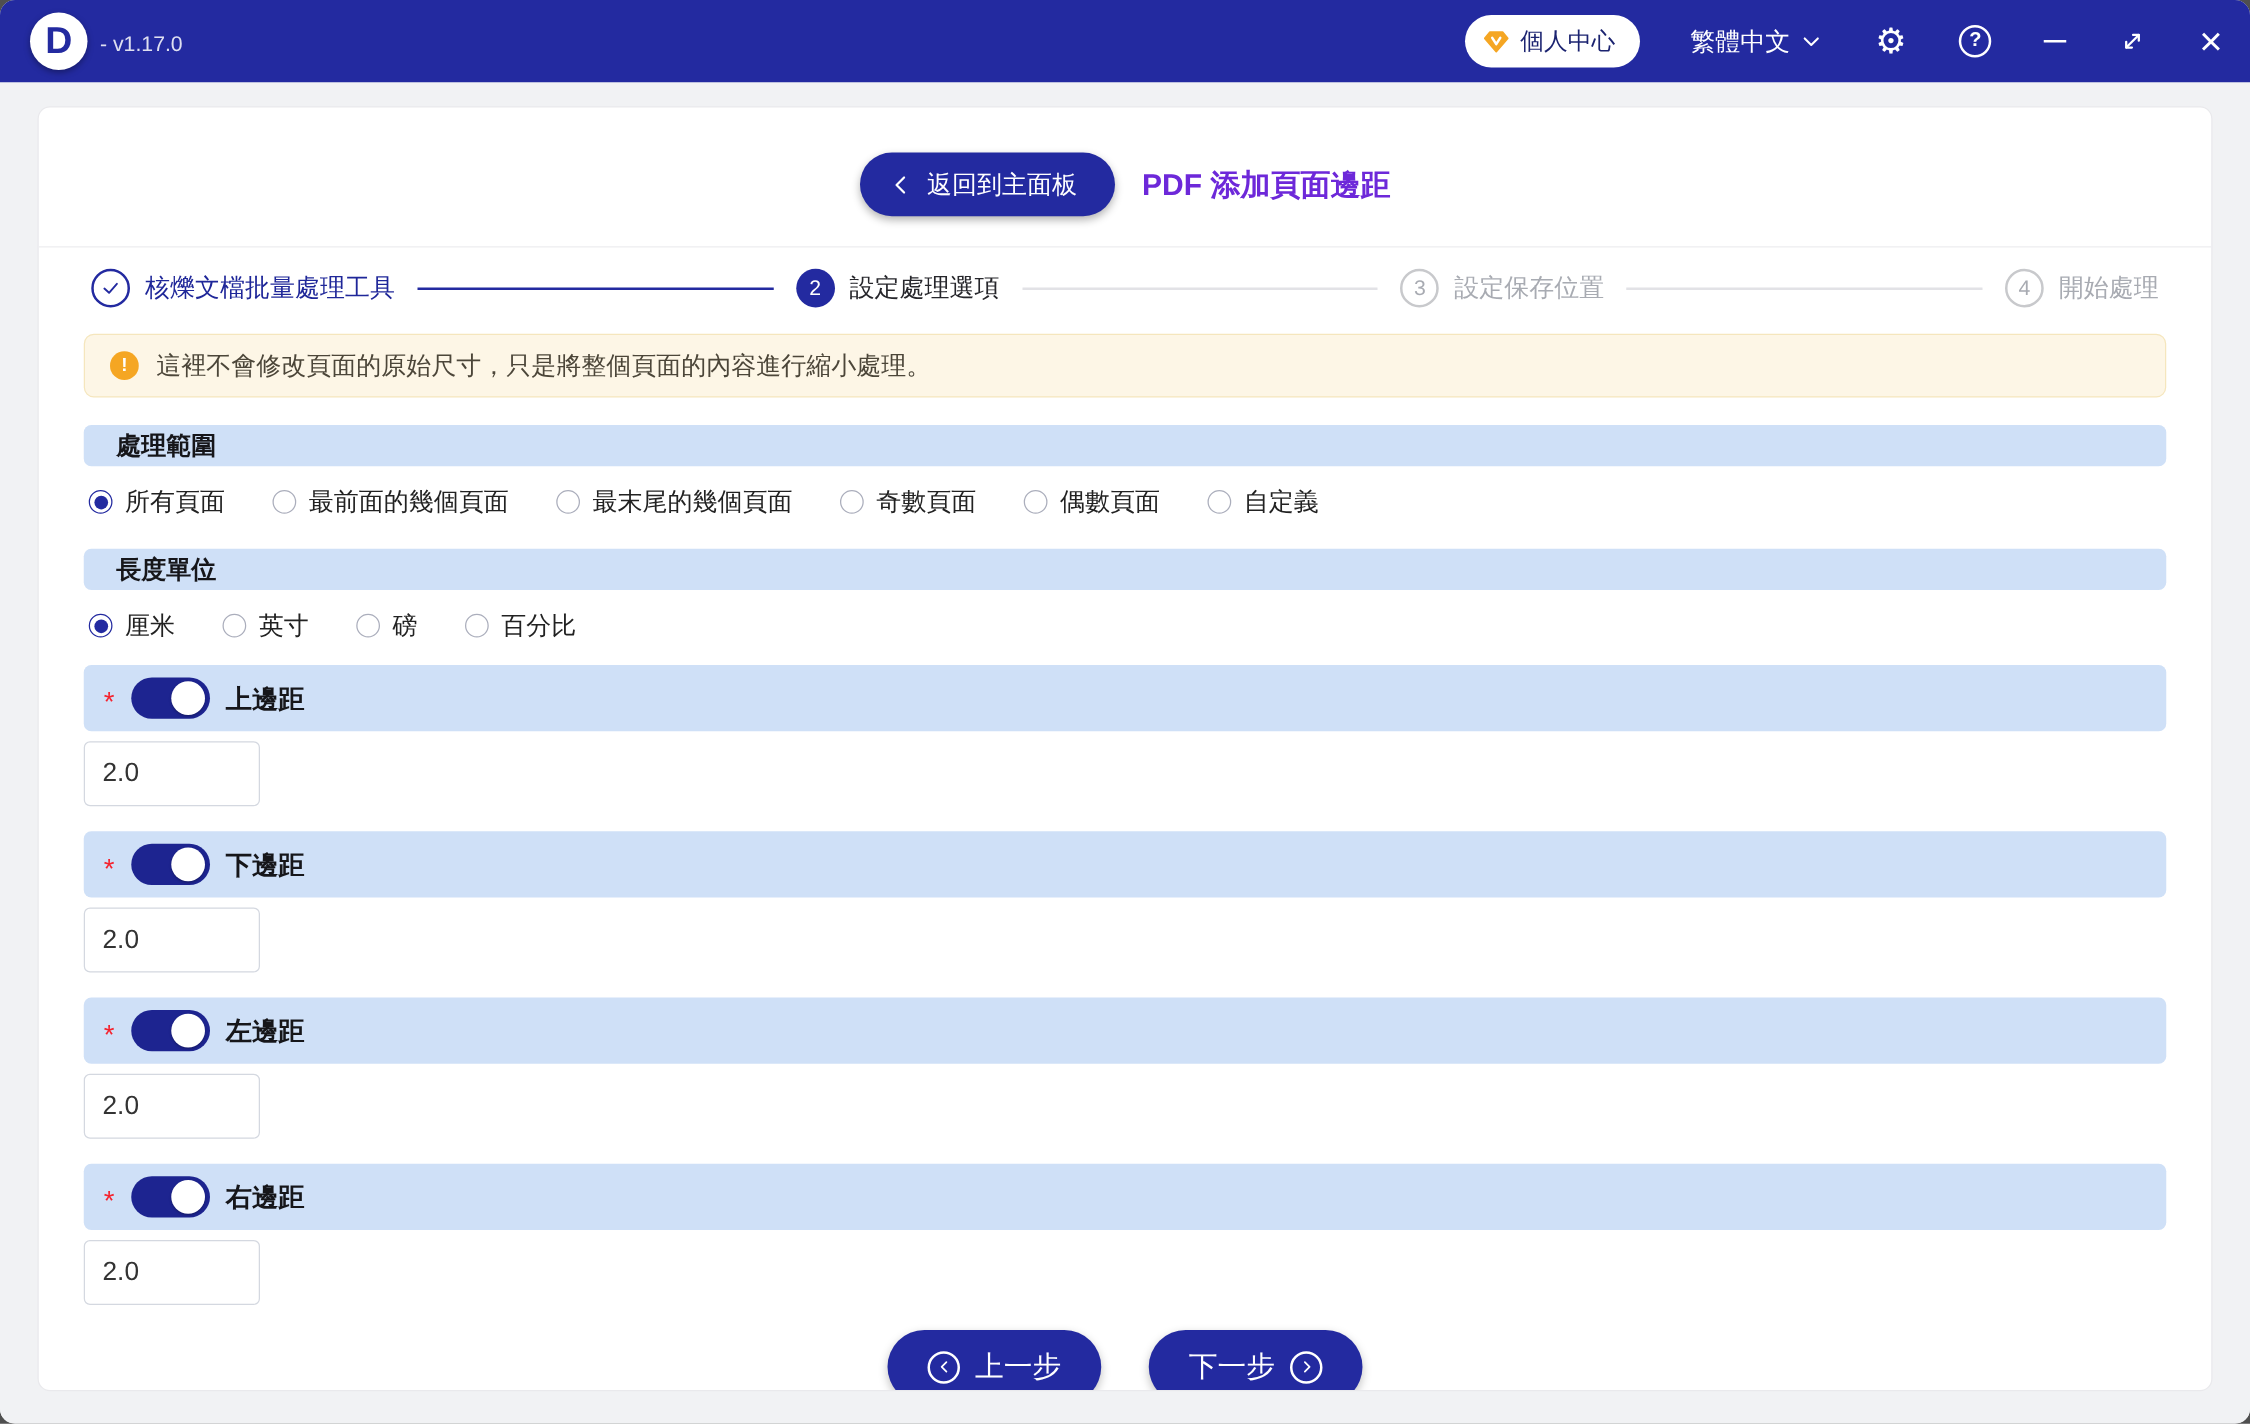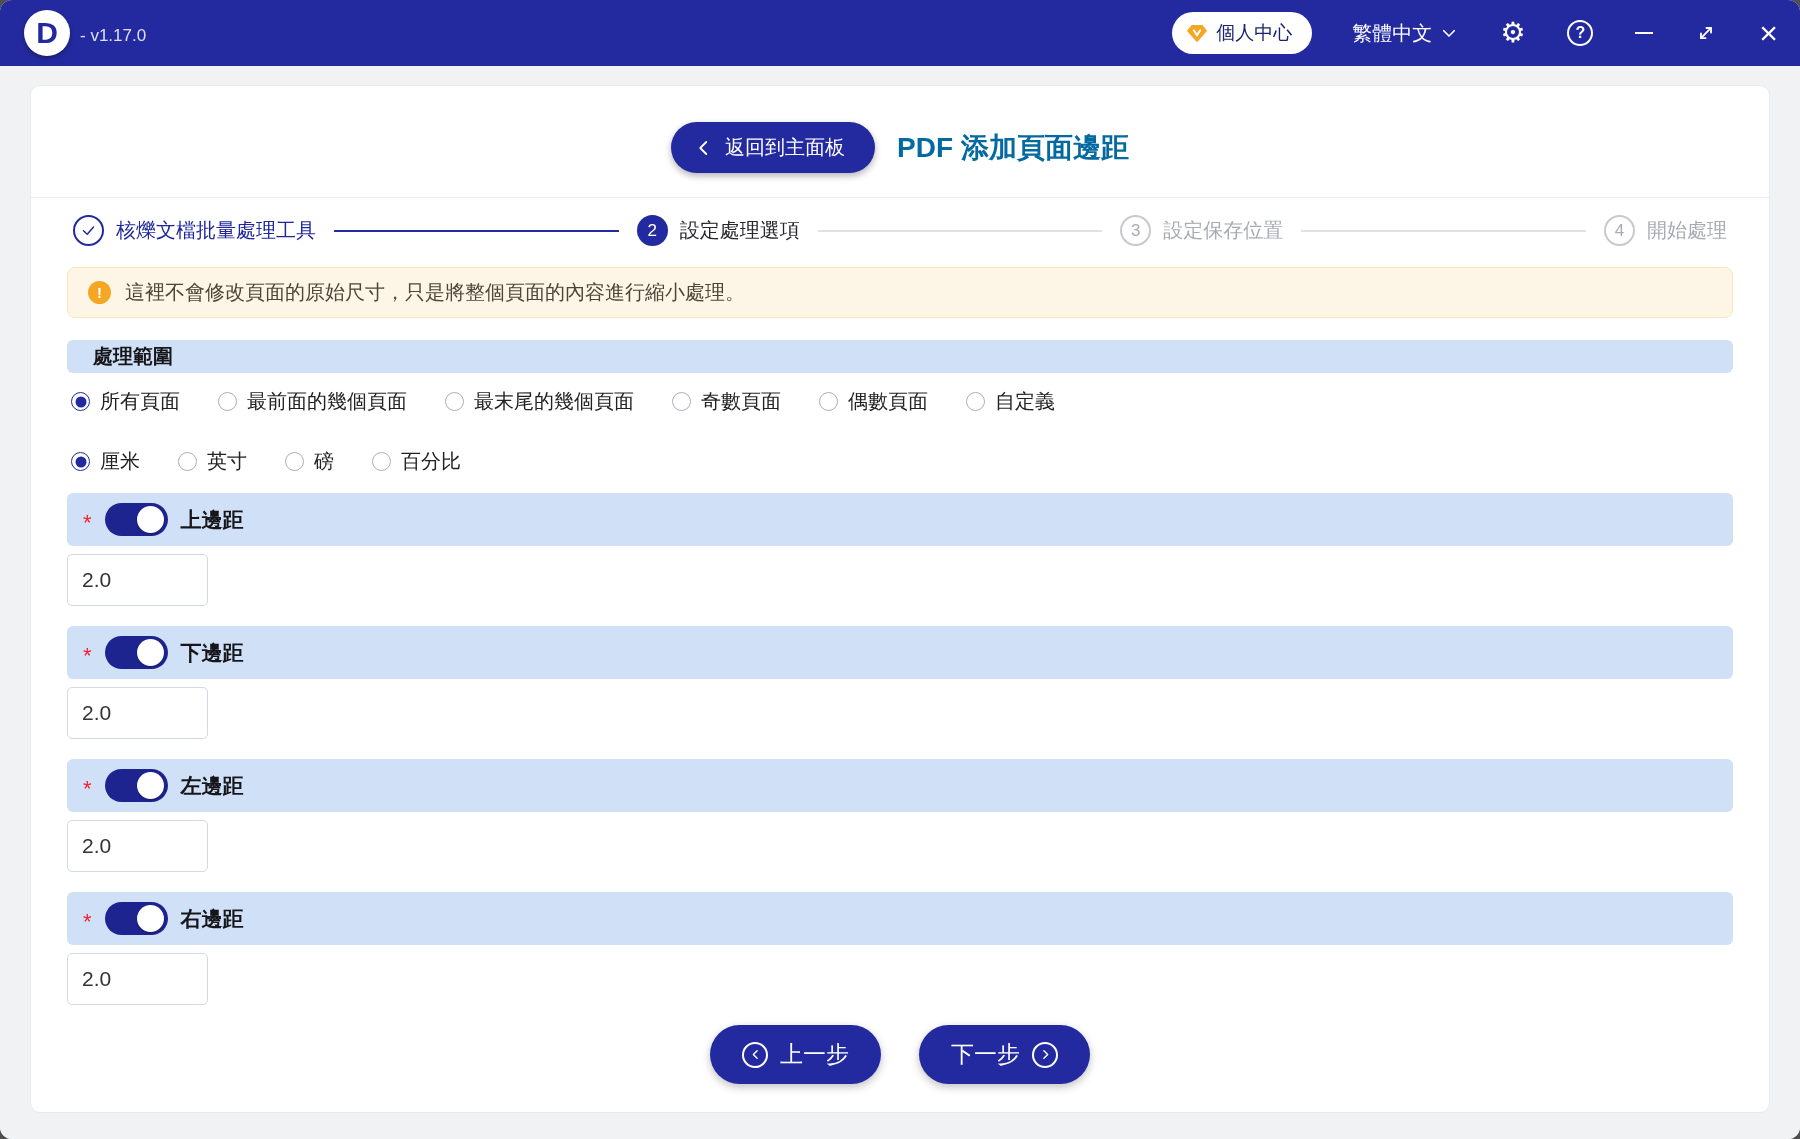--- a/index.html
+++ b/index.html
@@ -33,21 +33,21 @@
   .tb-icon{display:flex;align-items:center;justify-content:center;margin-left:42px;cursor:pointer;background:none;border:none;color:#fff;}
   .gear-glyph{font-family:"DejaVu Sans",sans-serif;font-size:28px;line-height:1;}
   .help-circle{width:26px;height:26px;border:2px solid #fff;border-radius:50%;display:flex;align-items:center;justify-content:center;font-size:16px;font-weight:bold;}
   .min-line{display:block;width:18px;height:2.5px;background:#fff;}
   .close-glyph{font-size:32px;line-height:1;font-weight:300;}
   
   .window-body{flex:1;padding:19px 30px 26px;background:#f1f2f4;}
   .card{background:#fff;border:1px solid #e9e9ec;border-radius:10px;height:1028px;padding:0 36px;overflow:hidden;}
   .card-header{display:flex;align-items:center;padding:36px 0 24px;border-bottom:1px solid #ededf0;margin:0 -36px;padding-left:42px;padding-right:42px;justify-content:center;}
   .back-btn{display:flex;align-items:center;gap:12px;background:var(--primary);color:#fff;border:none;height:51px;border-radius:26px;padding:0 30px 0 24px;font-size:20px;font-family:inherit;cursor:pointer;box-shadow:0 3px 7px rgba(0,0,0,.3);}
-  .page-title{font-size:28px;font-weight:bold;color:#0369a1;margin-left:22px;}
+  .page-title{font-size:24px;font-weight:bold;color:#6d28d9;margin-left:22px;}
   
   .steps{display:flex;align-items:center;padding:17px 6px 14px;}
   .step{display:flex;align-items:center;gap:12px;white-space:nowrap;}
   .scircle{width:31px;height:31px;border-radius:50%;display:flex;align-items:center;justify-content:center;font-size:17px;flex:0 0 31px;}
   .step.done .scircle{border:2px solid var(--primary);color:var(--primary);background:#fff;}
   .step.active .scircle{background:var(--primary);color:#fff;}
   .step.pending .scircle{border:2px solid var(--pending-border);color:var(--pending);background:#fff;}
   .slabel{font-size:20px;}
   .step.done .slabel{color:#1f2799;}
   .step.active .slabel{color:#26262b;}
@@ -203,20 +203,23 @@
           <label class="radio">
     <span class="dot"></span>
     <span class="rlabel">偶數頁面</span>
   </label>
           <label class="radio">
     <span class="dot"></span>
     <span class="rlabel">自定義</span>
   </label>
         </div>
 
+      <div class="sec-bar" style="margin-top:6px;">
+        <span class="sec-title">長度單位</span>
+      </div>
       <div class="opt-row" id="unit-options">
           <label class="radio sel">
     <span class="dot"></span>
     <span class="rlabel">厘米</span>
   </label>
           <label class="radio">
     <span class="dot"></span>
     <span class="rlabel">英寸</span>
   </label>
           <label class="radio">

